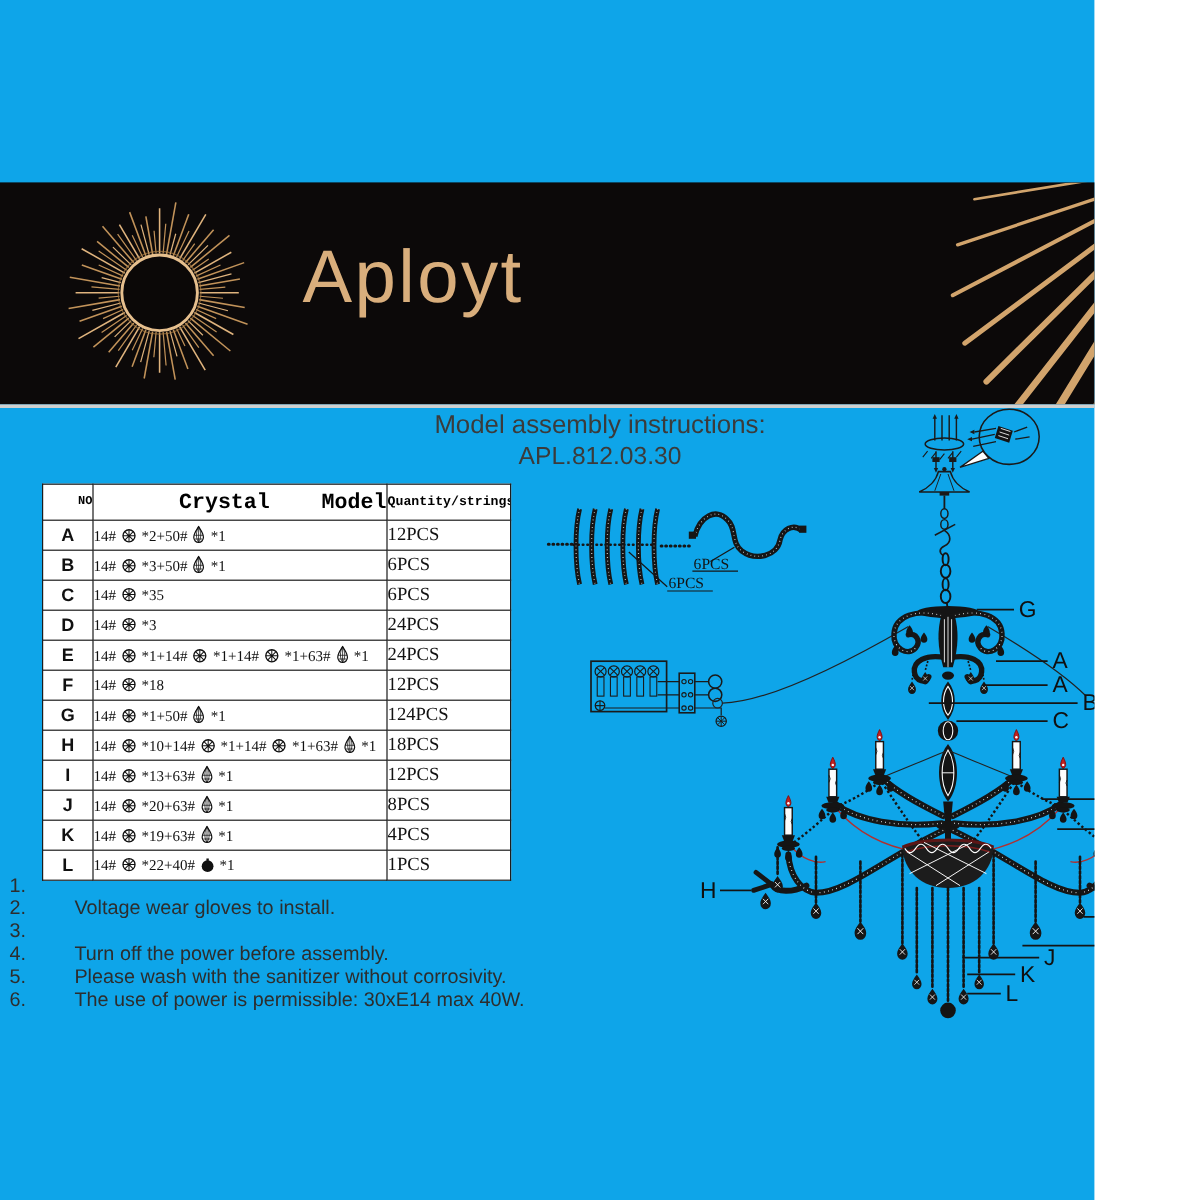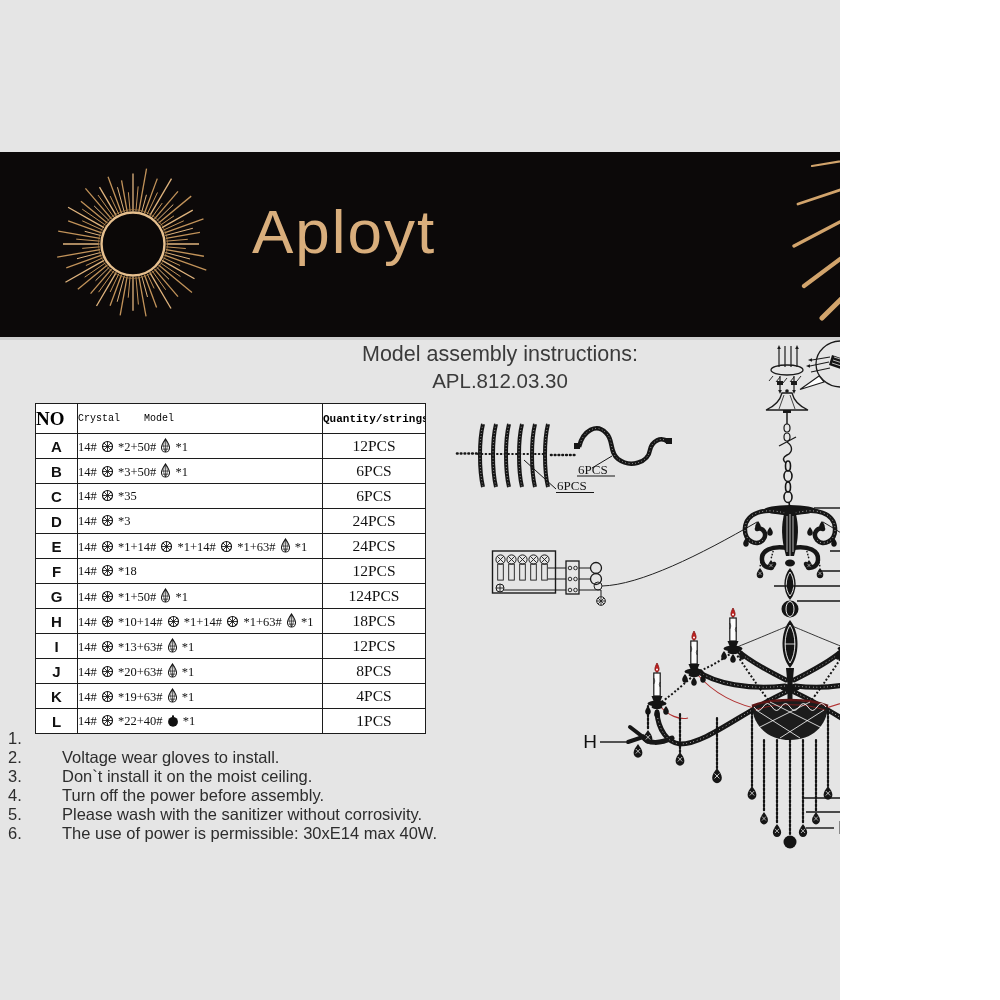--- a/index.html
+++ b/index.html
@@ -1,16 +1,16 @@
 <!DOCTYPE html>
 <html><head>
 <meta charset="utf-8">
 <style>
   html,body{margin:0;padding:0;background:#ffffff;}
-  .page{position:relative;width:840px;height:1000px;background:#e5e5e5;overflow:hidden;
+  .page{position:relative;width:912px;height:1000px;background:#0ea5e9;overflow:hidden;
         font-family:"Liberation Sans",sans-serif;}
 
   
   .banner{position:absolute;left:0;top:152px;width:1000px;height:185px;background:#0c0909;overflow:hidden;}
   .banner-underline{position:absolute;left:0;top:337px;width:1000px;height:3px;background:#cfcfcf;}
   .logo-svg{position:absolute;left:30px;top:0;}
   .brand{position:absolute;left:252px;top:44px;font-size:62px;letter-spacing:2px;color:#d9ae7c;
          font-weight:400;}
   .rays-svg{position:absolute;right:0;top:0;}
 
@@ -20,26 +20,26 @@
   .title-line2{font-size:20.5px;font-weight:500;margin-top:2px;}
 
   
   table.parts{position:absolute;left:35px;top:403px;border-collapse:collapse;table-layout:fixed;
               width:390px;background:#fff;}
   table.parts td,table.parts th{border:1.6px solid #1c1c1c;padding:0;height:24px;overflow:hidden;}
   table.parts th{height:29px;}
   .col-no{width:42px;}
   .col-model{width:245px;}
   .col-qty{width:103px;}
-  .h-no{font-family:Liberation Serif, serif;font-size:19px;font-weight:bold;text-align:left;}
-  .h-model{font-family:"Liberation Mono",monospace;font-size:10px;font-weight:normal;text-align:left;white-space:pre;}
+  .h-no{font-family:Liberation Mono, monospace;font-size:10px;font-weight:bold;text-align:right;}
+  .h-model{font-family:"Liberation Mono",monospace;font-size:18px;font-weight:bold;text-align:right;white-space:pre;}
   .h-qty{font-family:"Liberation Mono",monospace;font-size:11px;font-weight:bold;text-align:left;}
   .no-cell{font-family:"Liberation Sans",sans-serif;font-size:15px;font-weight:bold;text-align:center;color:#111;}
   .spec-cell{font-family:"Liberation Serif",serif;font-size:12.5px;color:#111;padding-left:8px;white-space:nowrap;}
-  .qty-cell{font-family:"Liberation Serif",serif;font-size:15.5px;text-align:center;color:#111;}
+  .qty-cell{font-family:"Liberation Serif",serif;font-size:15.5px;color:#111;}
   .ti{display:inline-block;vertical-align:-2px;margin:0 1px;}
 
   
   .instructions{position:absolute;left:8px;top:729px;width:540px;list-style:none;margin:0;padding:0;}
   .instructions li{display:flex;font-size:16.5px;line-height:18.9px;color:#2d2d2d;font-weight:500;}
   .instructions .num{width:54px;flex:none;}
 
   
   .mount-svg{position:absolute;left:755px;top:338px;}
   .strands-svg{position:absolute;left:452px;top:408px;}
@@ -312,21 +312,20 @@
   <ol class="instructions">
       <li>
         <span class="num">1.</span>
       </li>
       <li>
         <span class="num">2.</span>
         <span>Voltage wear gloves to install.</span>
       </li>
       <li>
         <span class="num">3.</span>
-        <span>Don`t install it on the moist ceiling.</span>
       </li>
       <li>
         <span class="num">4.</span>
         <span>Turn off the power before assembly.</span>
       </li>
       <li>
         <span class="num">5.</span>
         <span>Please wash with the sanitizer without corrosivity.</span>
       </li>
       <li>

